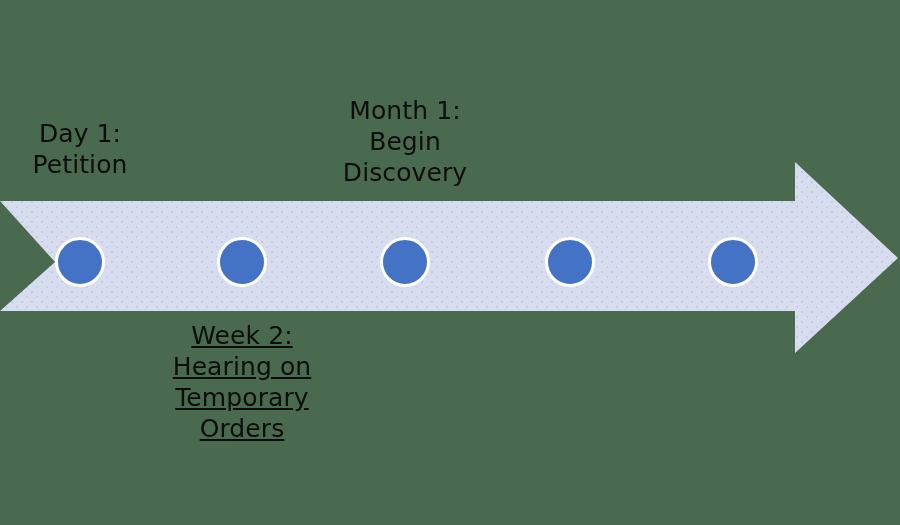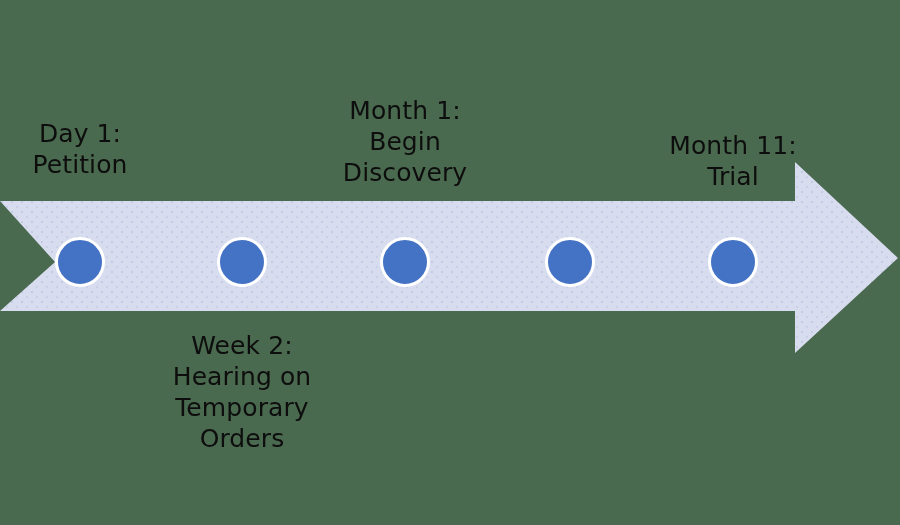--- a/index.html
+++ b/index.html
@@ -71,26 +71,24 @@
 
   <div class="dot" style="left:55px; top:237px; width:50px; height:50px;"></div>
   <div class="dot" style="left:217px; top:237px; width:50px; height:50px;"></div>
   <div class="dot" style="left:380px; top:237px; width:50px; height:50px;"></div>
   <div class="dot" style="left:545px; top:237px; width:50px; height:50px;"></div>
   <div class="dot" style="left:708px; top:237px; width:50px; height:50px;"></div>
 
   <div class="milestone-label label-above" style="left:0px; width:160px; top:118px;">Day 1:
 Petition</div>
 
-  <div class="milestone-label label-below" style="left:142px; width:200px; top:330px;">Week 2:
+  <div class="milestone-label label-below" style="left:142px; width:200px; top:320px;text-decoration:underline;">Week 2:
 Hearing on
 Temporary
 Orders</div>
 
   <div class="milestone-label label-above" style="left:305px; width:200px; top:95px;">Month 1:
 Begin
 Discovery</div>
 
 
-  <div class="milestone-label label-above" style="left:633px; width:200px; top:130px;">Month 11:
-Trial</div>
 
 </div>
 
 </body></html>

